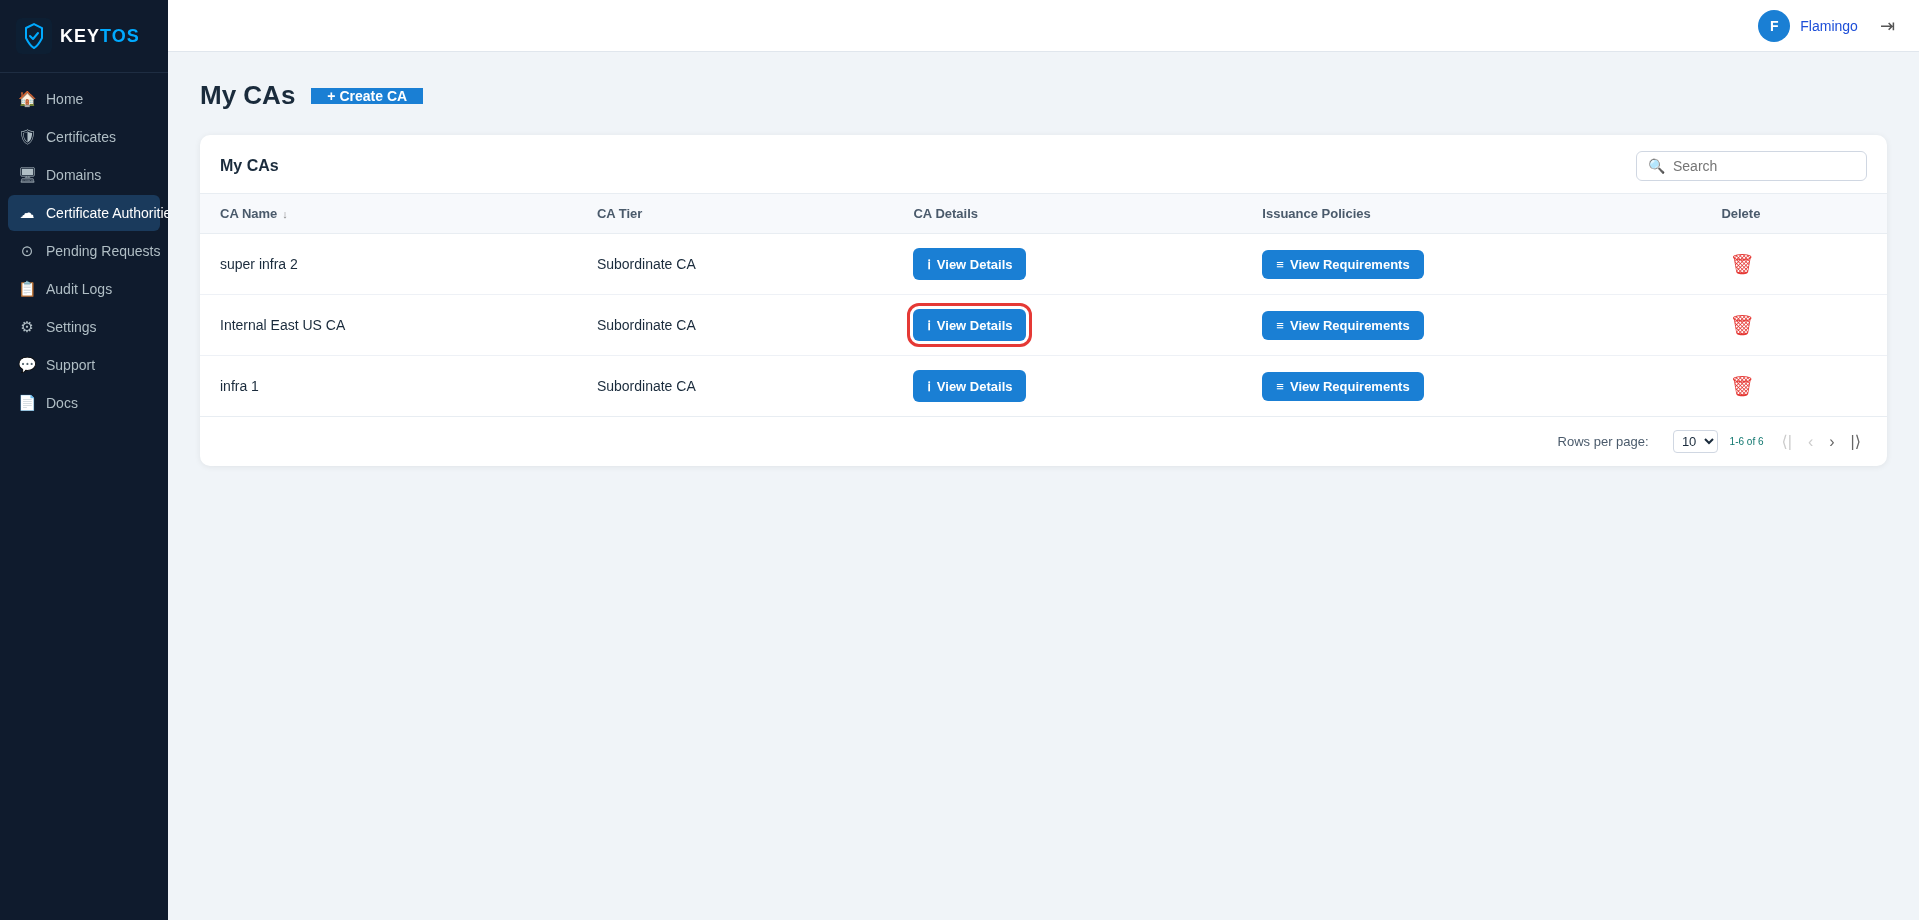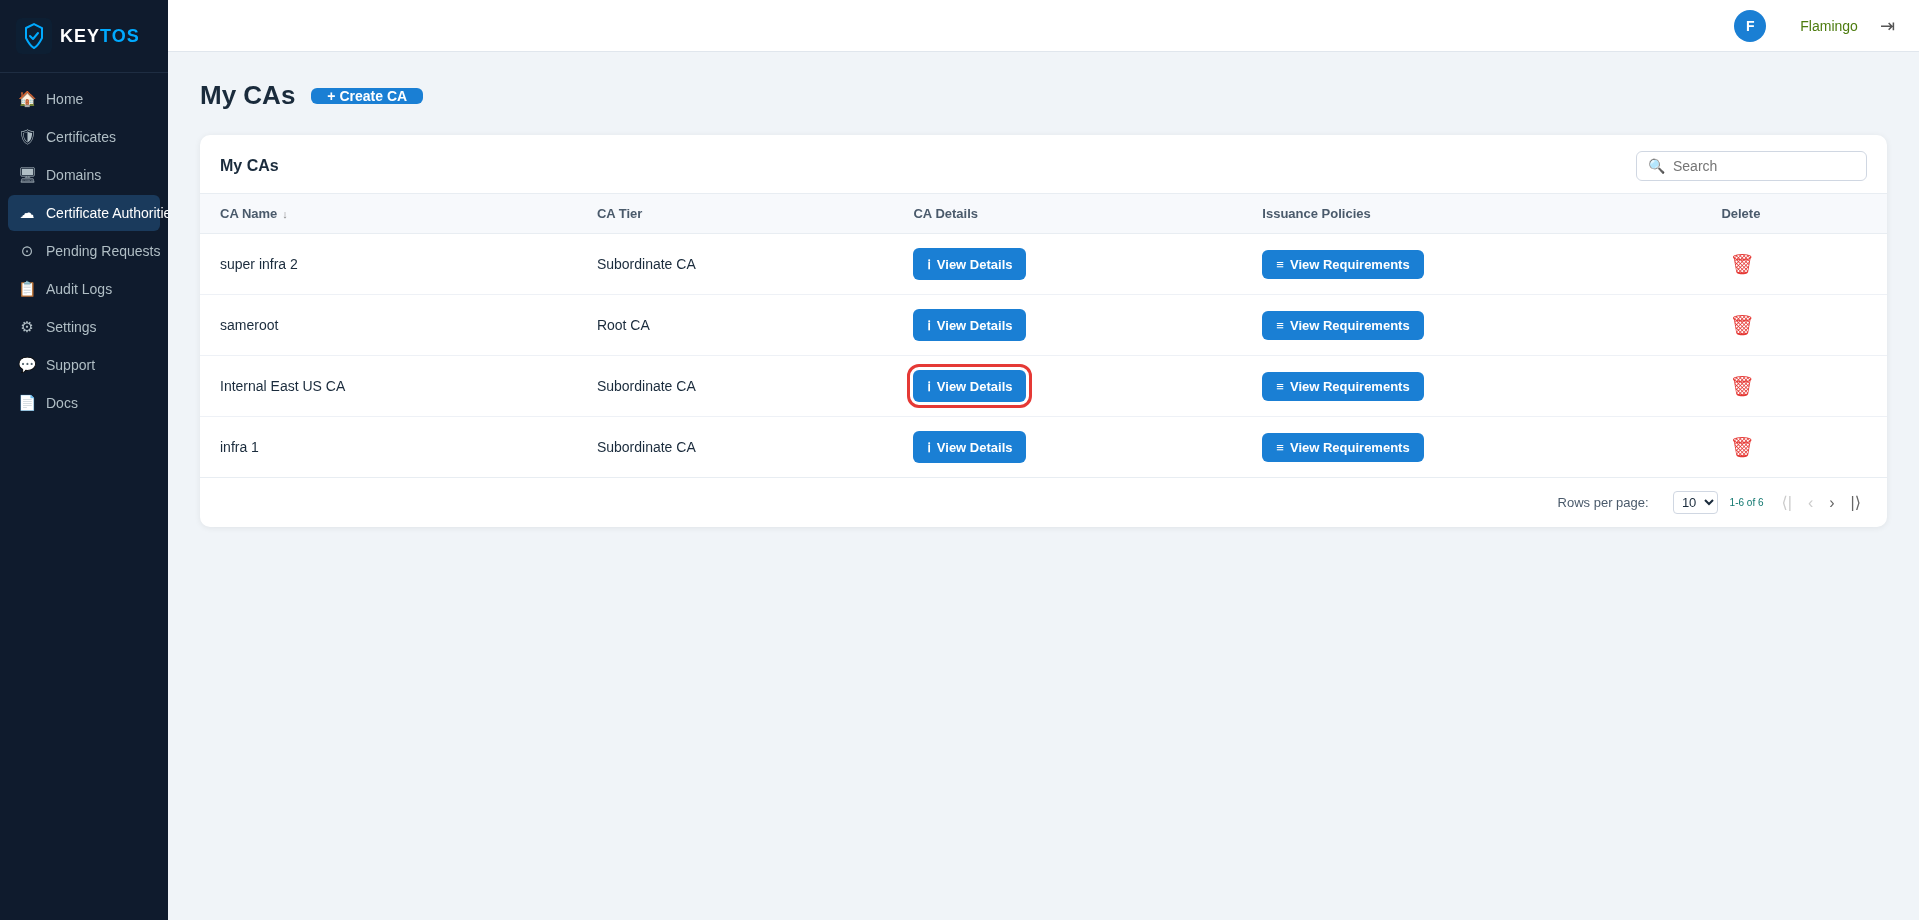--- a/index.html
+++ b/index.html
@@ -88,21 +88,21 @@
       height: 32px;
       border-radius: 50%;
       background: #1a7fd4;
       color: #fff;
       font-weight: 700;
       font-size: 14px;
       display: flex;
       align-items: center;
       justify-content: center;
     }
-    .user-name { font-size: 14px; color: #4d7c0f; font-weight: 500; margin-left: 24px; }
+    .user-name { font-size: 14px; color: #1d4ed8; font-weight: 500; }
     .logout-icon { font-size: 18px; color: #555; margin-left: 12px; cursor: pointer; }
 
     
     .content {
       flex: 1;
       padding: 28px 32px;
       overflow-y: auto;
       background: #f0f4f8;
     }
     .page-header {
@@ -113,21 +113,21 @@
     }
     .page-title {
       font-size: 26px;
       font-weight: 700;
       color: #1a2b3c;
     }
     .create-btn {
       background: #1a7fd4;
       color: #fff;
       border: none;
-      border-radius: 6px;
+      border-radius: 0;
       padding: 0 16px;
       font-size: 14px;
       font-weight: 600;
       cursor: pointer;
       display: flex;
       align-items: center;
       gap: 5px;
     }
 
     
@@ -384,39 +384,20 @@
         <button class="btn-blue">
           <span style="font-size:13px;">≡</span>
           View Requirements
         </button>
       </td>
       <td>
         <button class="delete-btn" title="Delete">🗑</button>
       </td>
     </tr>
             <tr>
-      <td>sameroot</td>
-      <td>Root CA</td>
-      <td>
-        <button class="btn-blue">
-          <span style="font-size:13px;">ℹ</span>
-          View Details
-        </button>
-      </td>
-      <td>
-        <button class="btn-blue">
-          <span style="font-size:13px;">≡</span>
-          View Requirements
-        </button>
-      </td>
-      <td>
-        <button class="delete-btn" title="Delete">🗑</button>
-      </td>
-    </tr>
-            <tr>
       <td>Internal East US CA</td>
       <td>Subordinate CA</td>
       <td>
         <button class="btn-blue btn-highlighted">
           <span style="font-size:13px;">ℹ</span>
           View Details
         </button>
       </td>
       <td>
         <button class="btn-blue">

